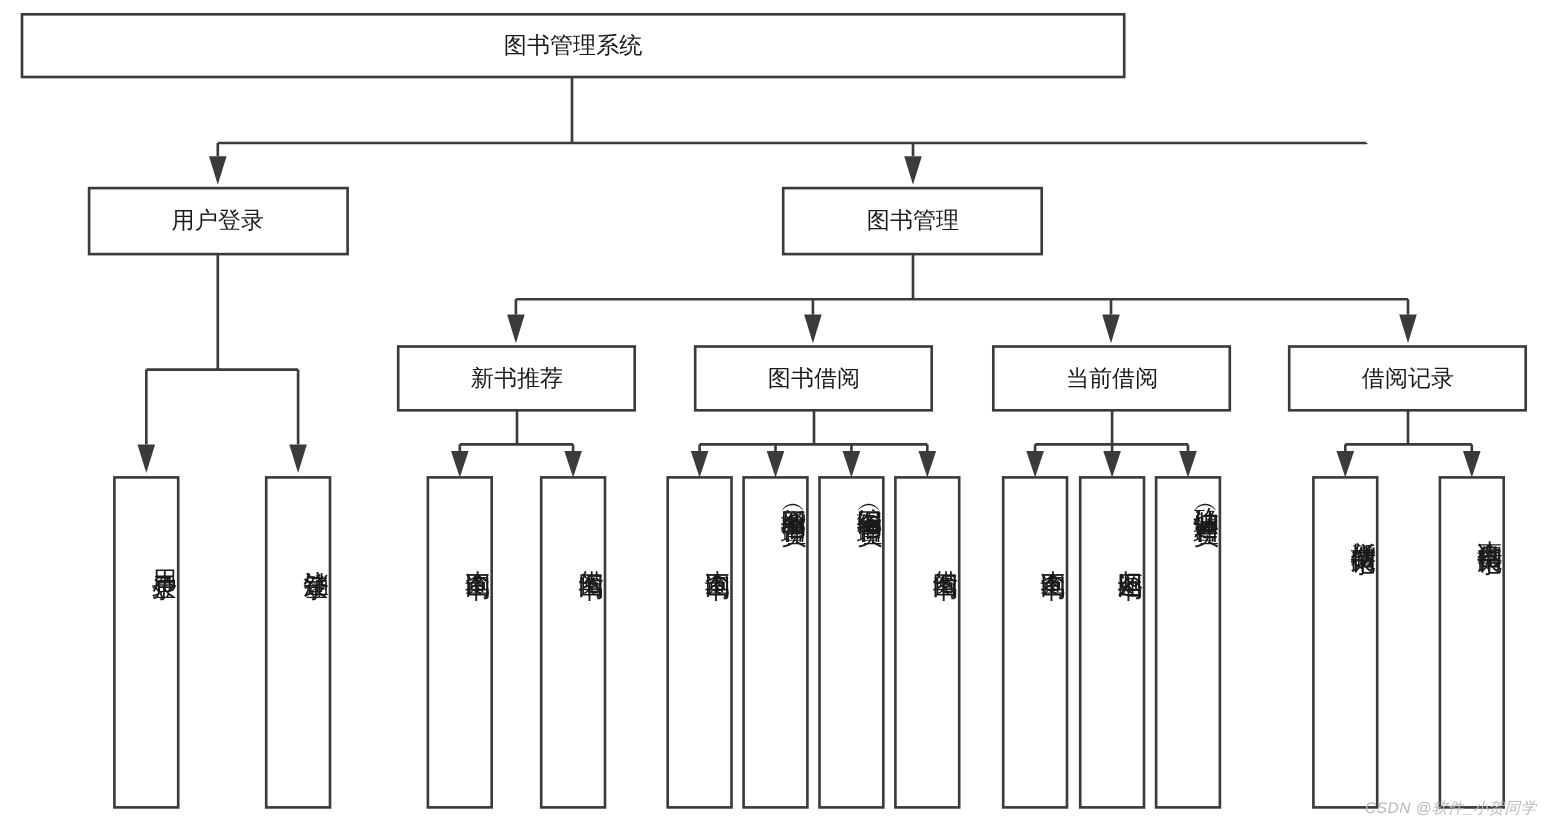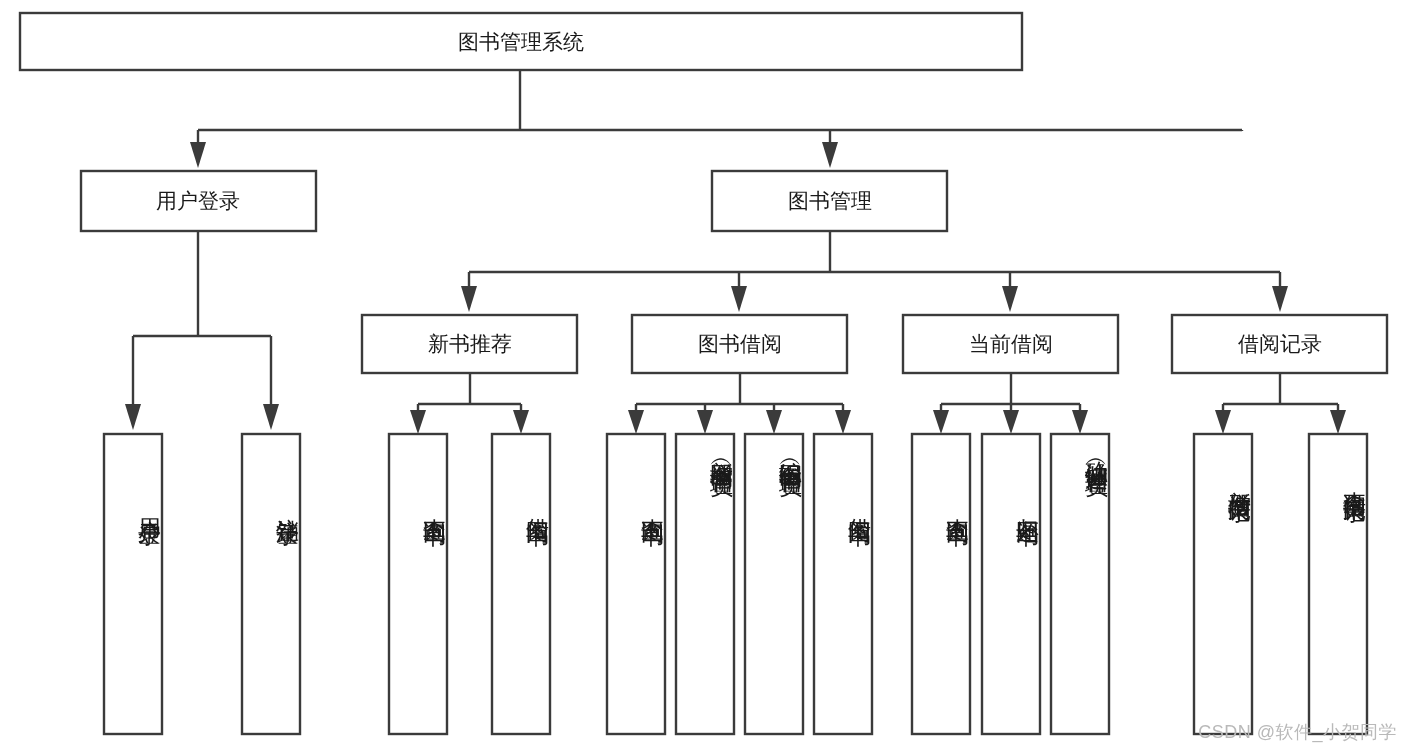--- a/index.html
+++ b/index.html
@@ -57,24 +57,25 @@
     color: #1a1a1a;
     white-space: nowrap;
     text-align: center;
     pointer-events: none;
   }
   #watermark {
     position: absolute;
     right: 8px;
     bottom: 3px;
     font-family: "Liberation Sans", "DejaVu Sans", sans-serif;
-    font-size: 18px;
+    font-size: 14px;
     color: #b9b9b9;
     letter-spacing: 0.5px;
     white-space: nowrap;
+    font-style: italic;
   }
 </style>
 </head>
 <body>
 
 <div id="stage">
 
   <svg id="diagram-svg" viewBox="0 0 1405 747">
 
     <g>

